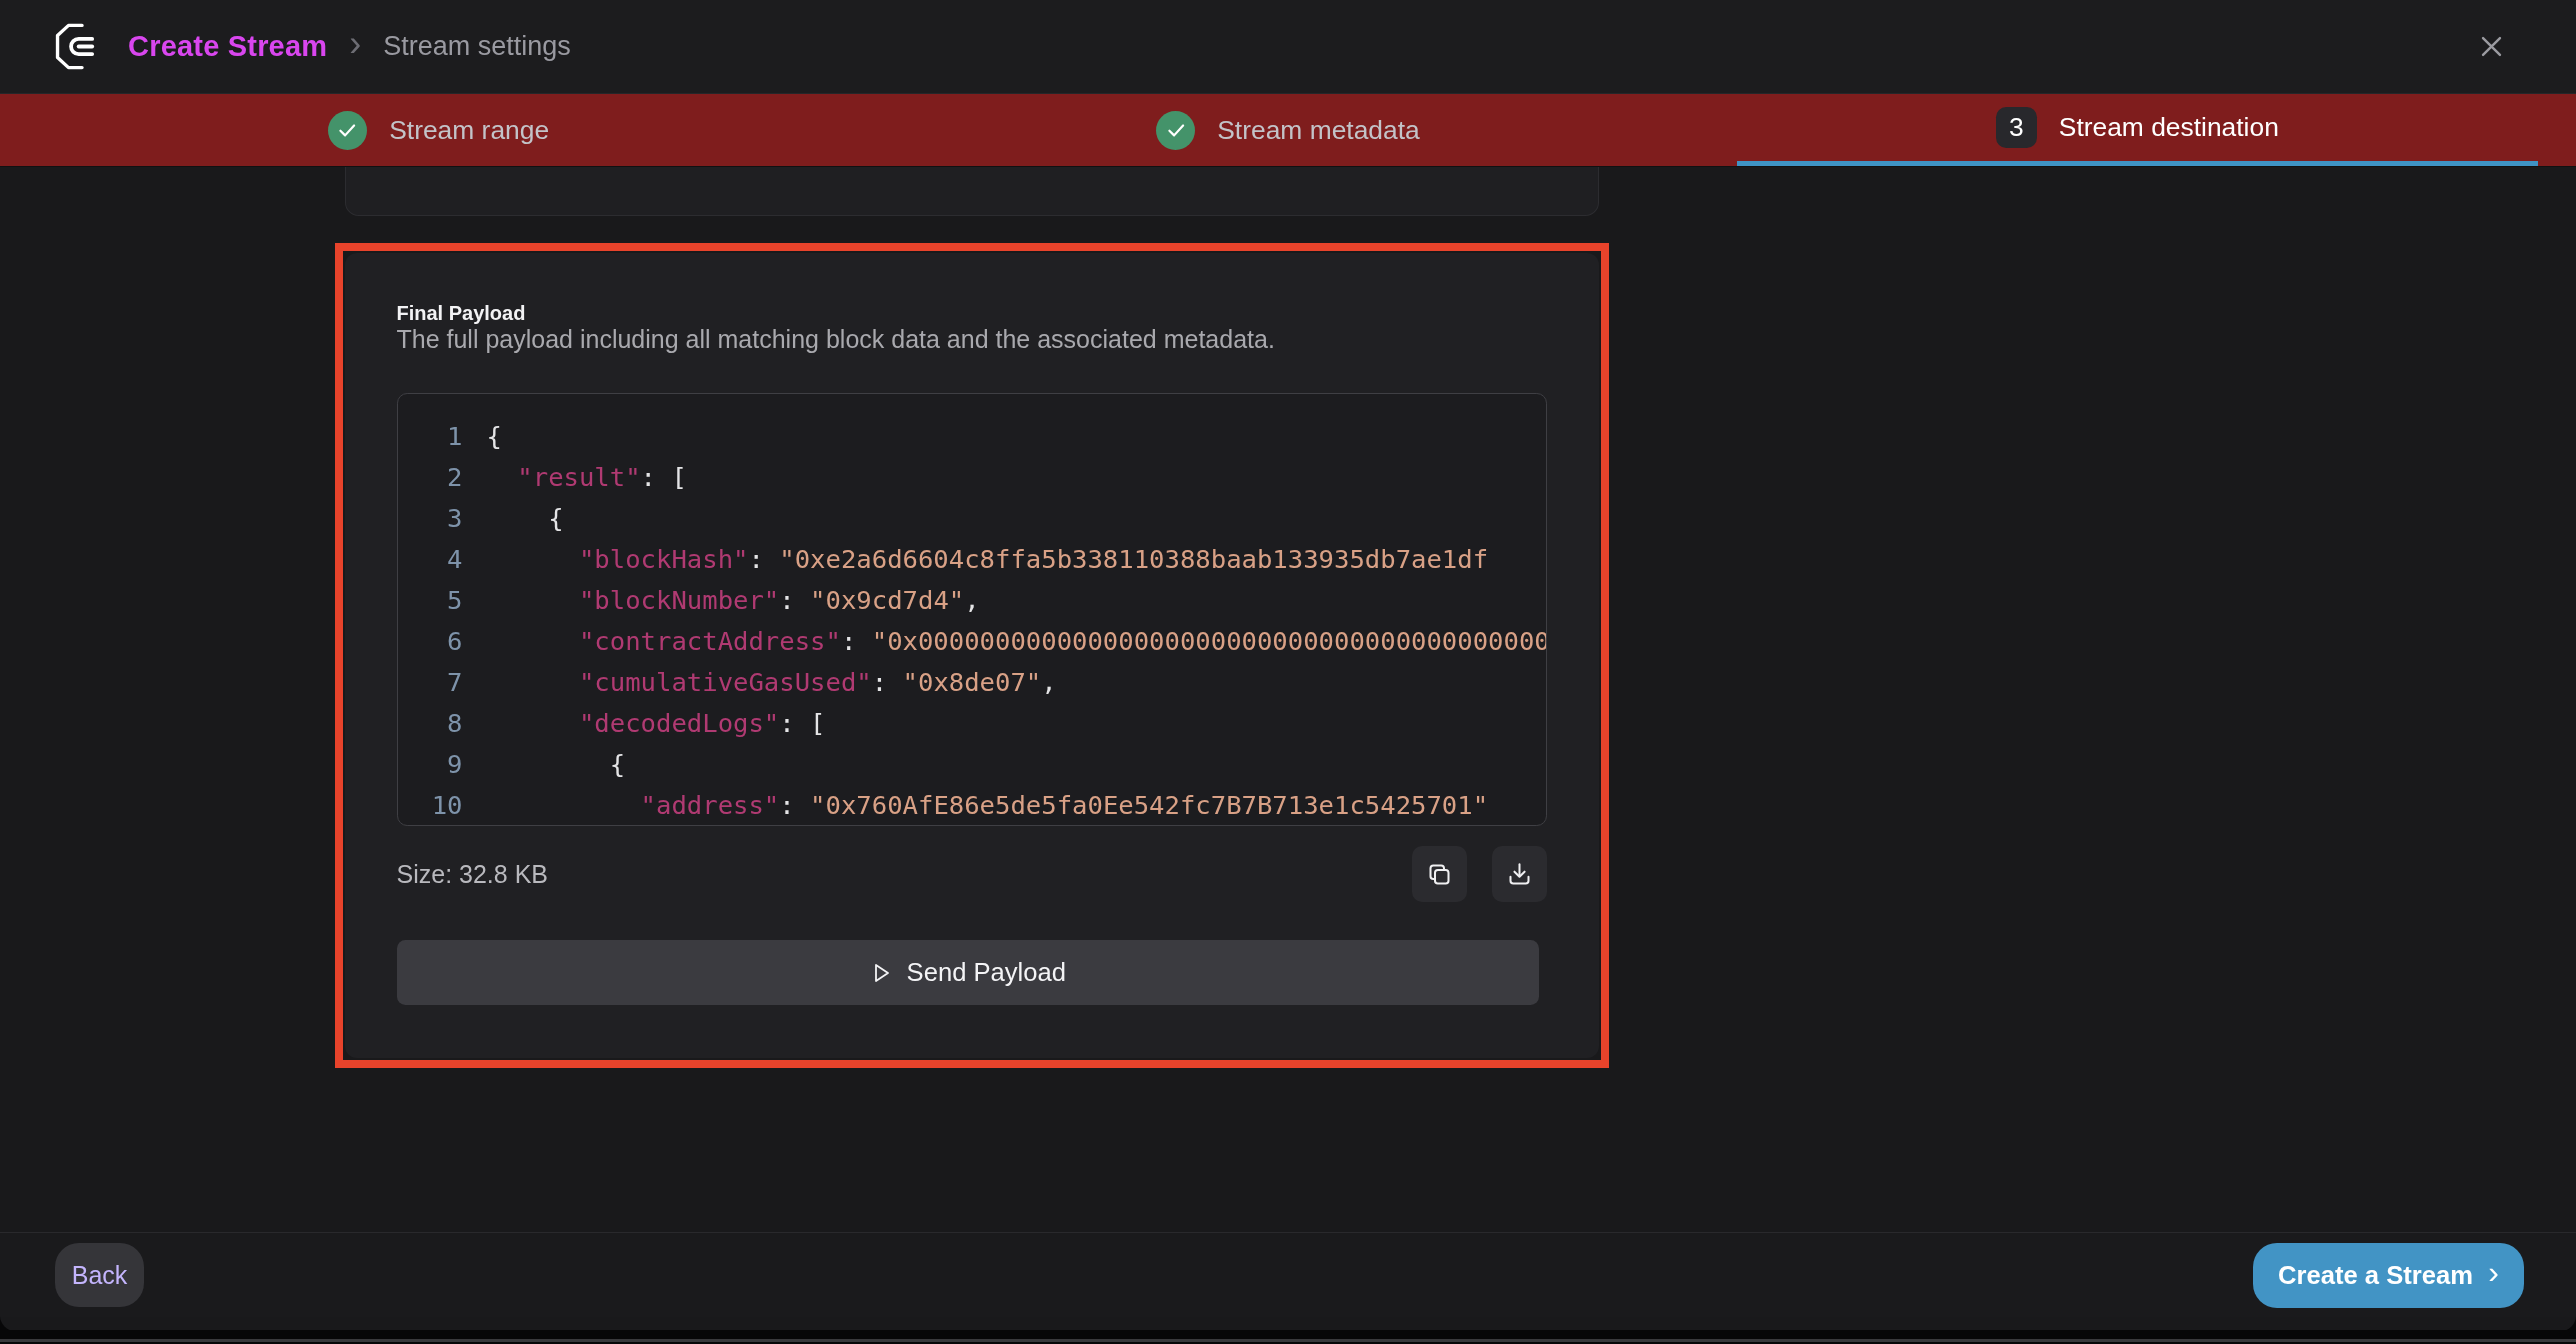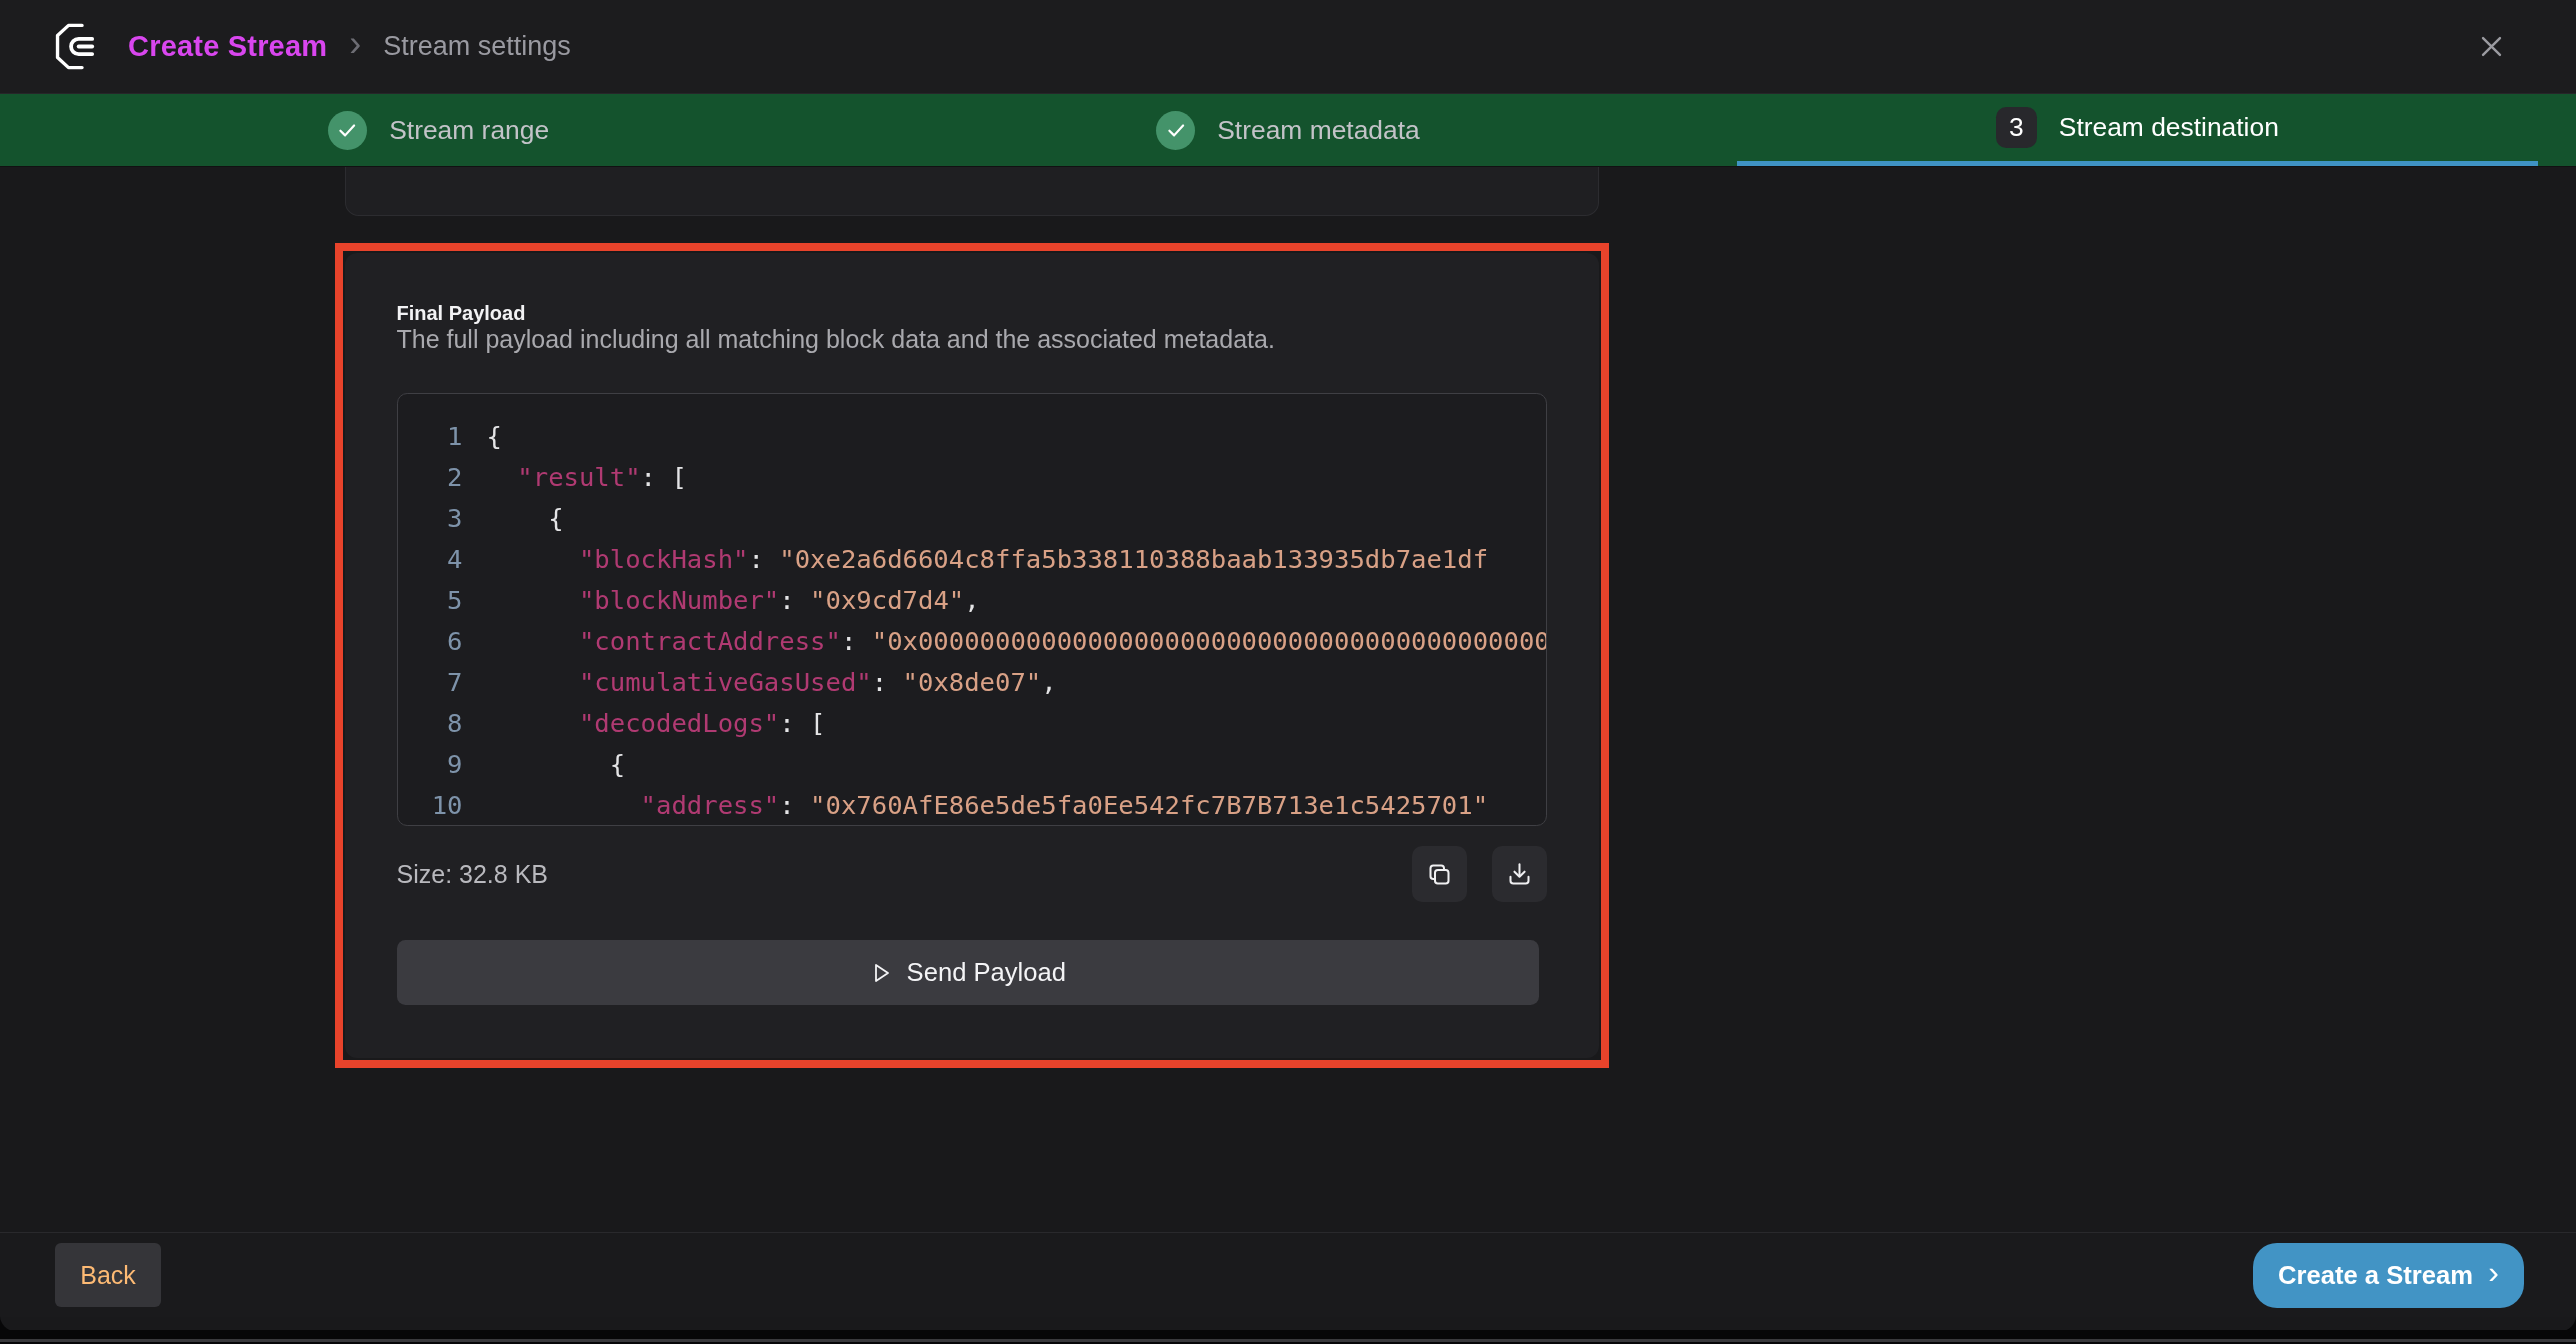--- a/index.html
+++ b/index.html
@@ -15,21 +15,21 @@
   .logo { width:53px; height:49px; margin-right:22px; }
   .hd-title { font-size:29px; font-weight:bold; color:#d946ef; letter-spacing:0.2px; }
   .hd-chev { font-size:36px; color:#6d6d74; margin:0 22px; line-height:1; transform:translateY(-2.6px); }
   .hd-sub { font-size:27px; color:#9a9aa1; }
   .close-btn { position:absolute; right:61px; top:50%; transform:translateY(-50%);
                width:48px; height:48px; display:flex; align-items:center; justify-content:center;
                cursor:pointer; }
   .close-btn svg { width:29px; height:29px; }
 
   
-  .tabbar { height:73px; background:#14532d; display:flex; padding:0 38px;
+  .tabbar { height:73px; background:#7f1d1d; display:flex; padding:0 38px;
             border-bottom:0.9px solid #111112;gap:48px; }
   .tab { flex:1; display:flex; align-items:center; justify-content:center; gap:22px;
          position:relative; cursor:pointer; }
   .tab.active { border-bottom:5.1px solid #3f93c4; }
   .tab-label { font-size:26.4px; color:#c3c3c8; }
   .tab.active .tab-label { color:#ffffff; font-weight:500; }
   .check-circle { width:39px; height:39px; border-radius:50%; background:#44936a;
                   display:flex; align-items:center; justify-content:center; }
   .check-circle svg { width:20.5px; height:20.5px; }
   .step-num { width:41px; height:41px; border-radius:10.2px; background:#28282c;
@@ -78,22 +78,22 @@
               border-radius:8.5px; color:#f4f4f6; font-size:25.6px; font-weight:500;
               display:flex; align-items:center; justify-content:center; gap:13.6px;
               cursor:pointer; font-family:Liberation Sans, sans-serif; }
   .send-btn svg { width:24px; height:24px; }
 
   
   .footer { position:absolute; left:0; bottom:13.6px; width:2576px; height:85px;
             background:#1a1a1c; border-top:0.9px solid #29292c;
             display:flex; align-items:center; justify-content:space-between;
             padding:0 52px 0 55px; }
-  .back-btn { width:106px; height:64px; background:#353539; border:none; border-radius:6px;
-              color:#fdba74; font-size:25px; cursor:pointer;
+  .back-btn { width:89px; height:64px; background:#353539; border:none; border-radius:24px;
+              color:#c4b5fd; font-size:25px; cursor:pointer;
               font-family:"Liberation Sans", sans-serif; }
   .create-btn { width:271px; height:65px; background:#4294c5; border:none; border-radius:24px;
                 color:#ffffff; font-size:25.6px; font-weight:bold; cursor:pointer;
                 display:flex; align-items:center; justify-content:center; gap:15.4px;
                 font-family:"Liberation Sans", sans-serif; }
   .create-btn .chev { font-size:32px; font-weight:normal; transform:translateY(-2.6px); }
 
   .bottom-strip { position:absolute; left:0; bottom:0; width:2576px; height:13.6px; background:#070708; }
   .bottom-strip .edge-line { position:absolute; left:0; bottom:1.7px; width:2576px; height:3.4px; background:#39393c; }
 </style>

